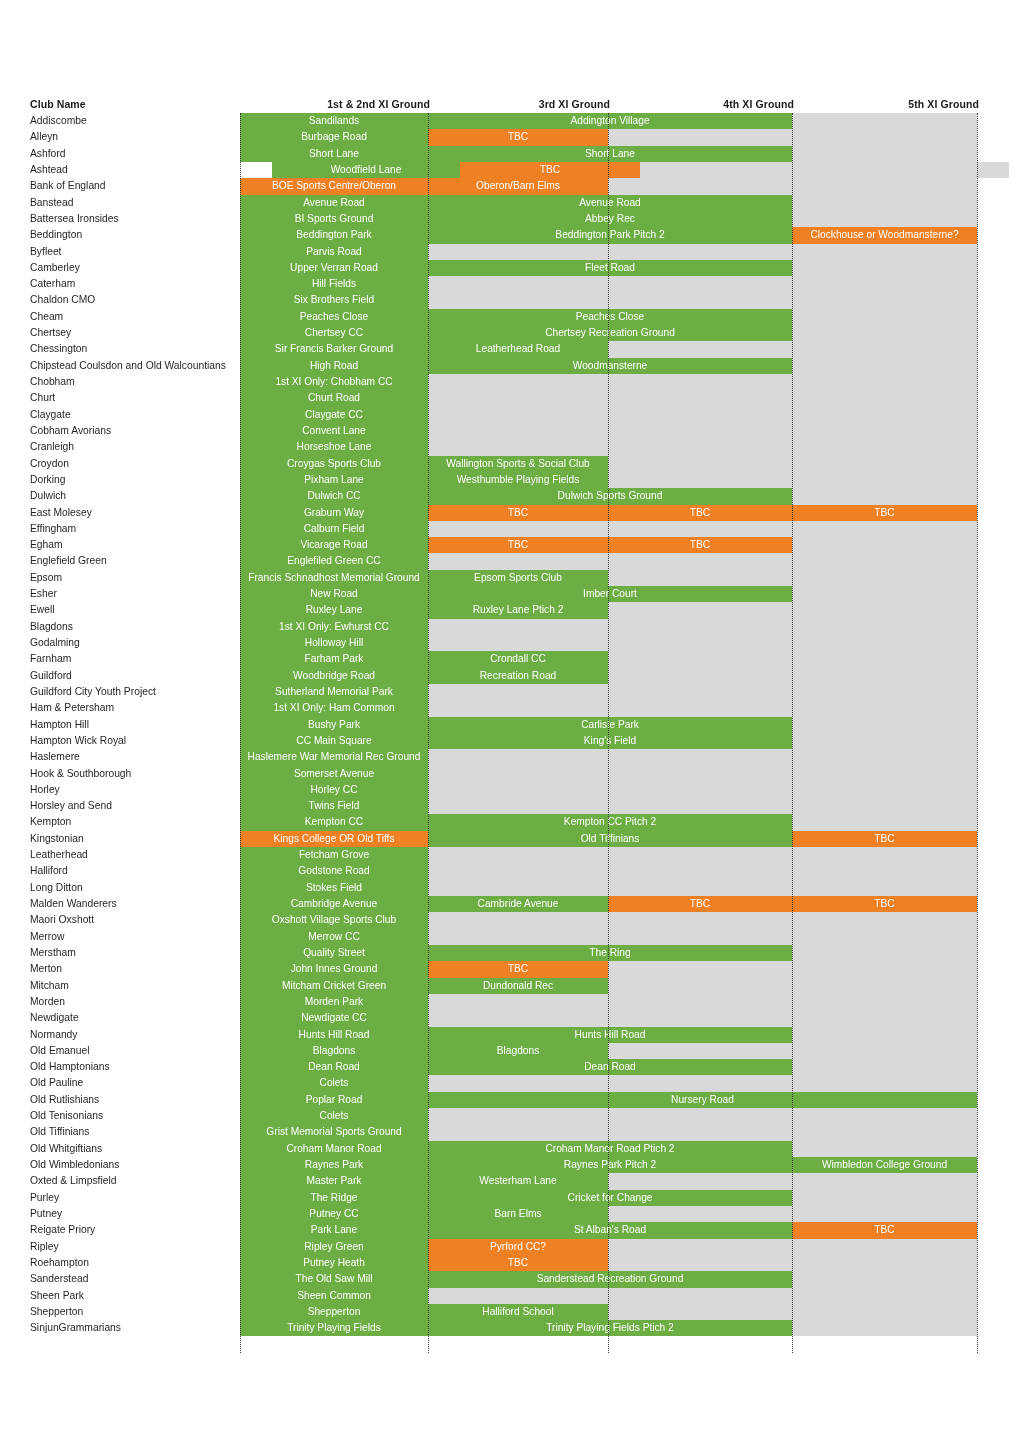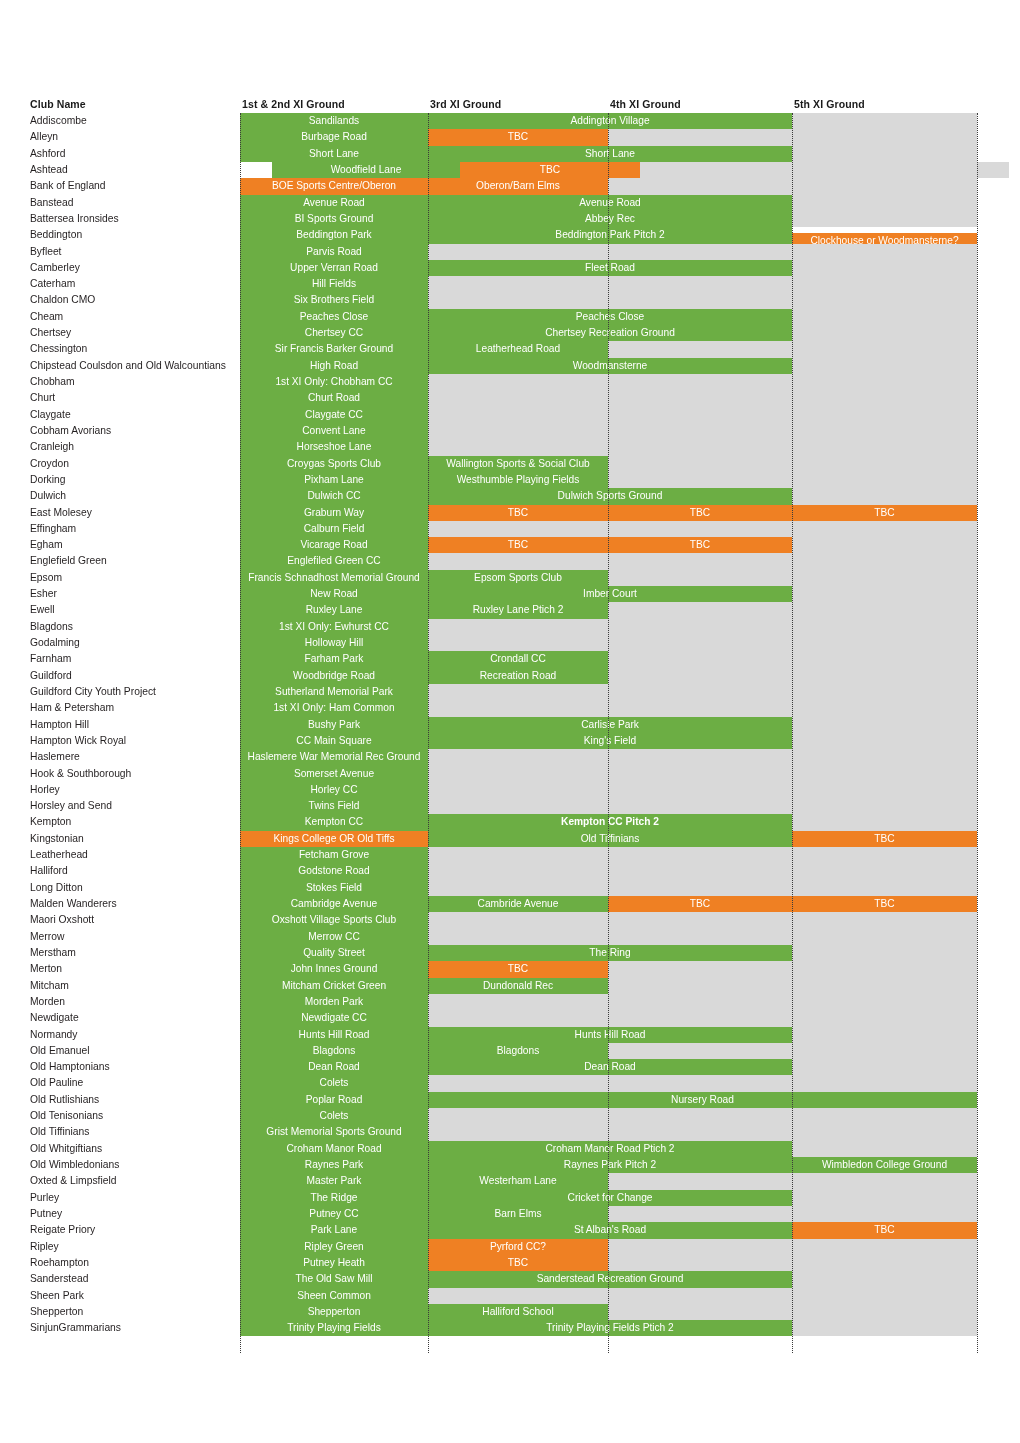--- a/index.html
+++ b/index.html
@@ -24,21 +24,21 @@
   .c-g3  { width:180px; flex:0 0 180px; }
   .c-g4  { width:184px; flex:0 0 184px; }
   .c-g5  { width:185px; flex:0 0 185px; }
 
   
   .hdr{
     font-size:10.5px;
     font-weight:bold;
     color:#1a1a1a;
     line-height:18px;
-    text-align:left;
+    text-align:right;
     letter-spacing:.1px;
     white-space:nowrap;
   }
   .hdr.left{ text-align:left; padding-left:2px; }
 
   
   .club{
     font-size:10.3px;
     color:#231f20;
     line-height:16.32px;
@@ -126,21 +126,21 @@
       <div class="row">
         <div class="club c-club">Battersea Ironsides</div>
         <div class="cell green" style="width: 188px; flex: 0 0 188px;"><span>BI Sports Ground</span></div>
         <div class="cell green" style="width: 364px; flex: 0 0 364px;"><span>Abbey Rec</span></div>
         <div class="cell empty" style="width: 185px; flex: 0 0 185px;"></div>
       </div>
       <div class="row">
         <div class="club c-club">Beddington</div>
         <div class="cell green" style="width: 188px; flex: 0 0 188px;"><span>Beddington Park</span></div>
         <div class="cell green" style="width: 364px; flex: 0 0 364px;"><span>Beddington Park Pitch 2</span></div>
-        <div class="cell orange" style="width: 185px; flex: 0 0 185px; margin-top: 6px;"><span>Clockhouse or Woodmansterne?</span></div>
+        <div class="cell orange" style="width: 185px; flex: 0 0 185px;"><span>Clockhouse or Woodmansterne?</span></div>
       </div>
       <div class="row">
         <div class="club c-club">Byfleet</div>
         <div class="cell green" style="width: 188px; flex: 0 0 188px;"><span>Parvis Road</span></div>
         <div class="cell empty" style="width: 180px; flex: 0 0 180px;"></div>
         <div class="cell empty" style="width: 184px; flex: 0 0 184px;"></div>
         <div class="cell empty" style="width: 185px; flex: 0 0 185px;"></div>
       </div>
       <div class="row">
         <div class="club c-club">Camberley</div>
@@ -368,21 +368,21 @@
       <div class="row">
         <div class="club c-club">Horsley and Send</div>
         <div class="cell green" style="width: 188px; flex: 0 0 188px;"><span>Twins Field</span></div>
         <div class="cell empty" style="width: 180px; flex: 0 0 180px;"></div>
         <div class="cell empty" style="width: 184px; flex: 0 0 184px;"></div>
         <div class="cell empty" style="width: 185px; flex: 0 0 185px;"></div>
       </div>
       <div class="row">
         <div class="club c-club">Kempton</div>
         <div class="cell green" style="width: 188px; flex: 0 0 188px;"><span>Kempton CC</span></div>
-        <div class="cell green" style="width: 364px; flex: 0 0 364px; font-weight: bold;"><span>Kempton CC Pitch 2</span></div>
+        <div class="cell green" style="width: 364px; flex: 0 0 364px;"><span>Kempton CC Pitch 2</span></div>
         <div class="cell empty" style="width: 185px; flex: 0 0 185px;"></div>
       </div>
       <div class="row">
         <div class="club c-club">Kingstonian</div>
         <div class="cell orange" style="width: 188px; flex: 0 0 188px;"><span>Kings College OR Old Tiffs</span></div>
         <div class="cell green" style="width: 364px; flex: 0 0 364px;"><span>Old Tiffinians</span></div>
         <div class="cell orange" style="width: 185px; flex: 0 0 185px;"><span>TBC</span></div>
       </div>
       <div class="row">
         <div class="club c-club">Leatherhead</div>

